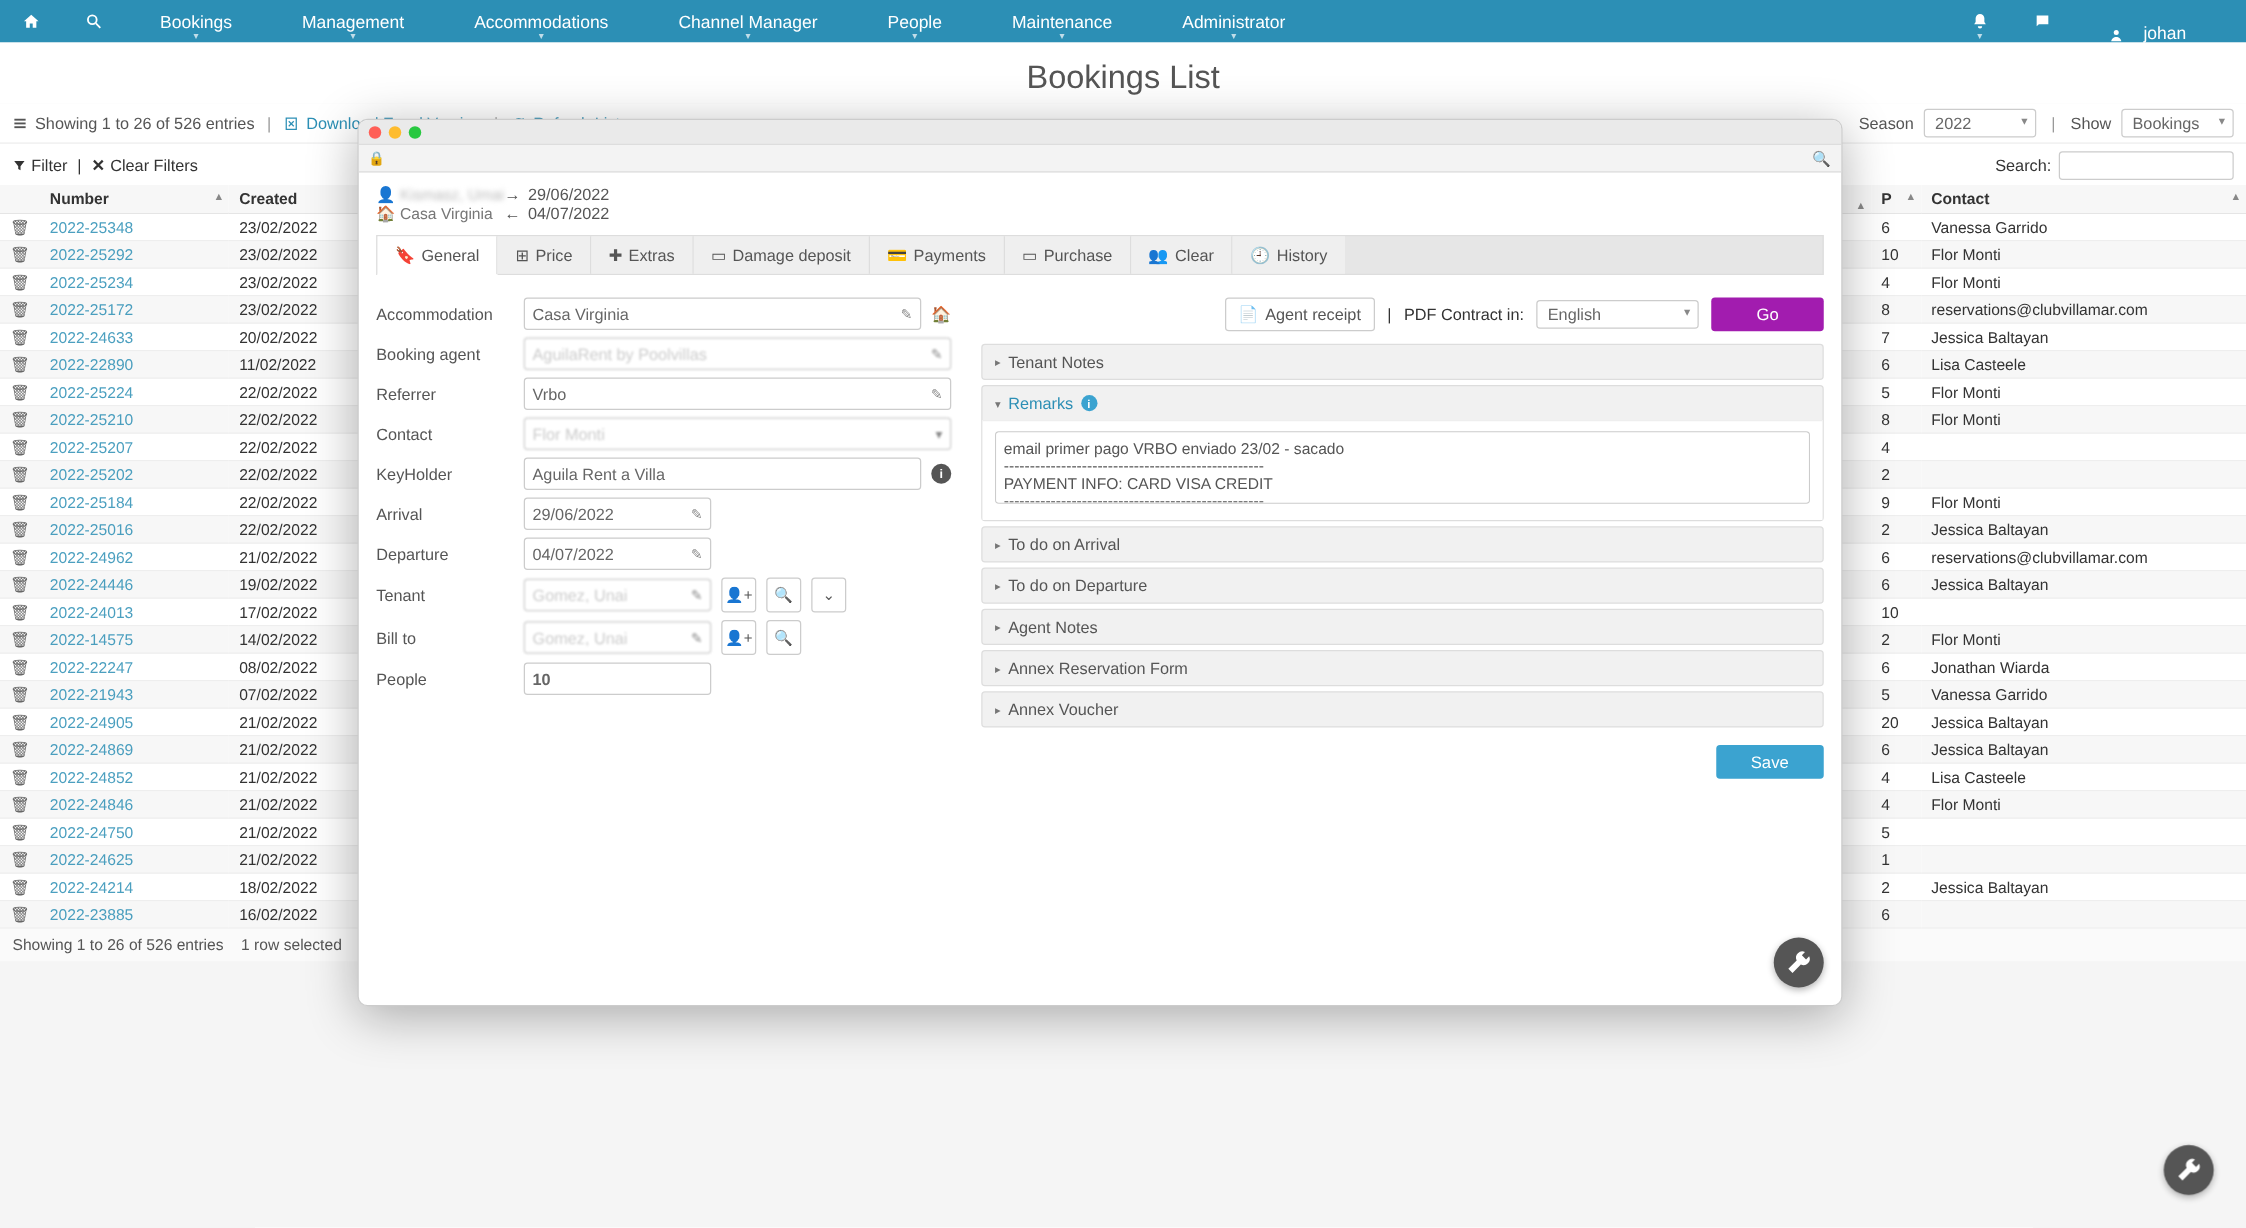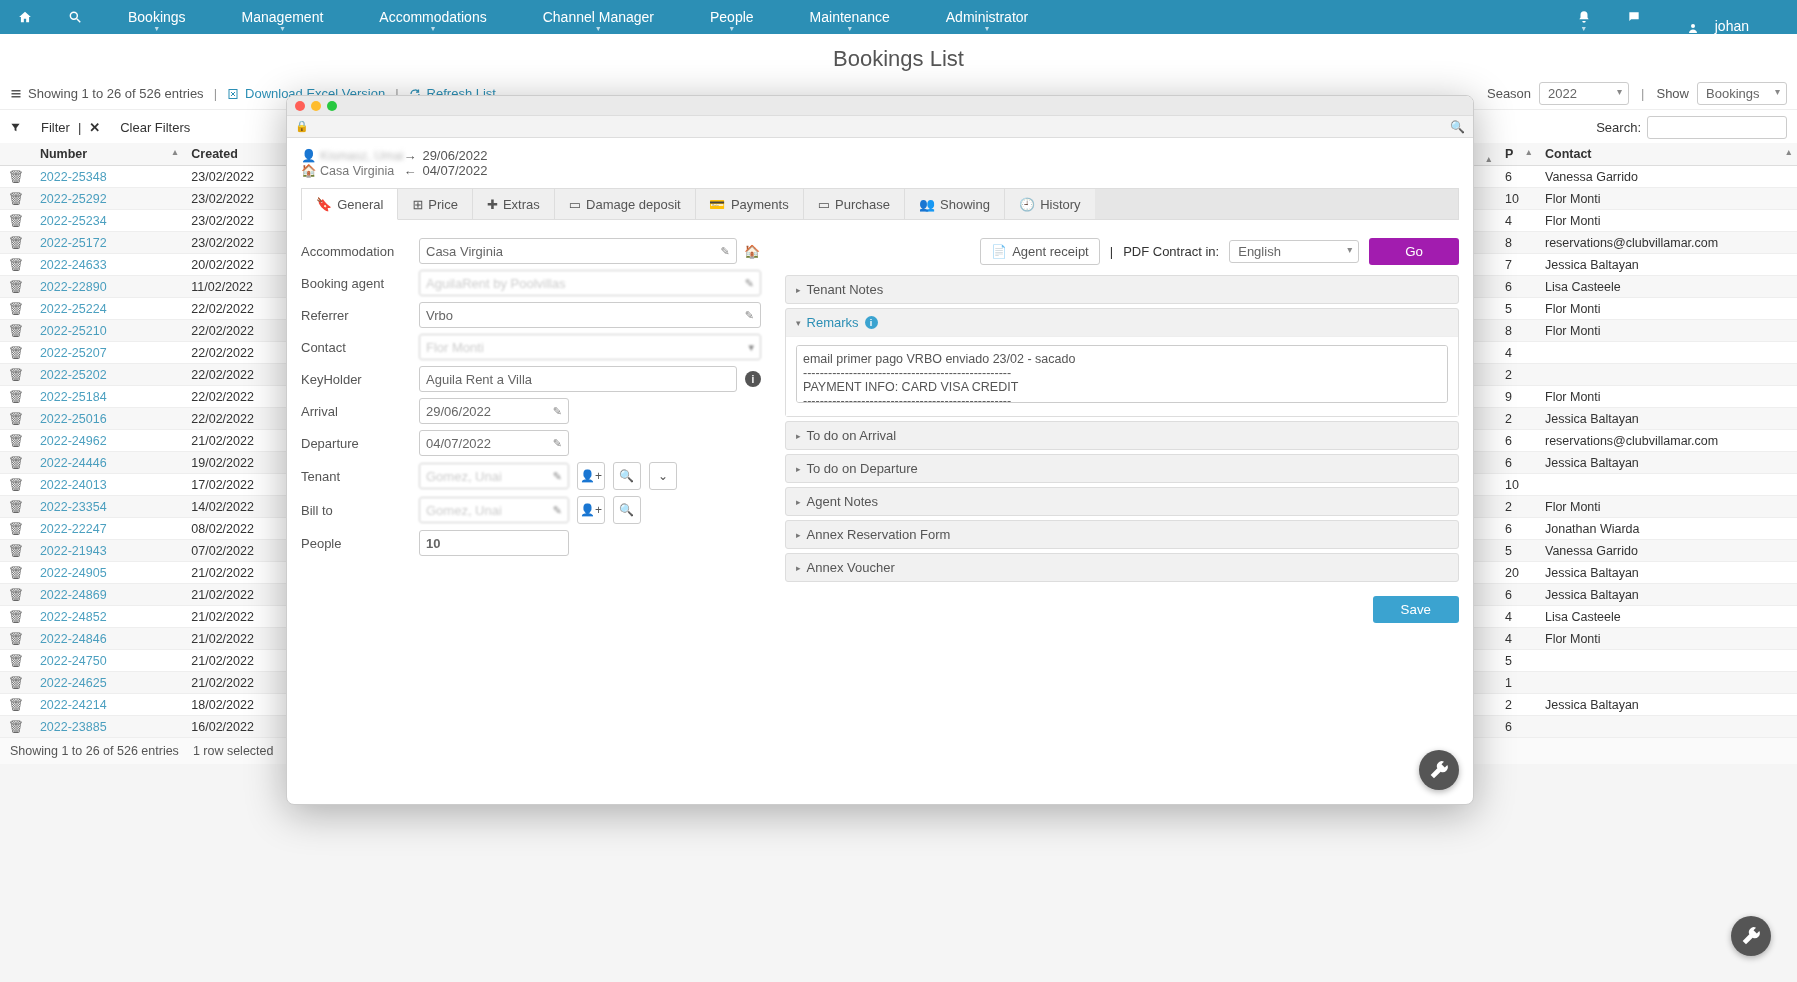--- a/index.html
+++ b/index.html
@@ -7,35 +7,35 @@
 
 
 .topnav { background: #2c8fb5; height: 34px; display: flex; align-items: center; color: #fff; }
 .topnav .item { padding: 0 28px; height: 34px; display: flex; align-items: center; cursor: pointer; font-size: 14px; position: relative; }
 .topnav .item.small { padding: 0 18px; }
 .topnav .item .dd { font-size: 8px; position: absolute; bottom: 1px; left: 50%; transform: translateX(-50%); opacity: 0.7; }
 .topnav .spacer { flex: 1; }
 .topnav .user { margin-right: 20px; display: flex; align-items: flex-end; gap: 16px; }
 
 
-.page-title { text-align: center; font-size: 22px; color: #555; padding: 12px 0 6px; background: #fff; }
+.page-title { text-align: center; font-size: 26px; color: #555; padding: 12px 0 6px; background: #fff; }
 
 
 .toolbar { display: flex; align-items: center; padding: 4px 10px; background: #fff; font-size: 13px; color: #555; }
 .toolbar .left { display: flex; align-items: center; gap: 6px; }
 .toolbar .link { color: #2c8fb5; cursor: pointer; }
 .toolbar .sep { color: #999; margin: 0 4px; }
 .toolbar .right { margin-left: auto; display: flex; align-items: center; gap: 8px; }
 .select { border: 1px solid #ccc; background: #fff; padding: 3px 24px 3px 8px; border-radius: 3px; position: relative; color: #666; min-width: 90px; }
 .select::after { content: "▾"; position: absolute; right: 6px; top: 3px; color: #888; font-size: 10px; }
 
 
 .filterbar { display: flex; align-items: center; padding: 6px 10px 4px; background: #fff; border-top: 1px solid #eee; }
 .filterbar .left { display: flex; align-items: center; gap: 8px; }
-.filterbar .filter-btn { display: flex; align-items: center; gap: 20px; color: #333; }
+.filterbar .filter-btn { display: flex; align-items: center; gap: 4px; color: #333; }
 .filterbar .right { margin-left: auto; display: flex; align-items: center; gap: 6px; }
 .search-input { border: 1px solid #ccc; padding: 3px 6px; width: 140px; border-radius: 3px; }
 
 
 .table-wrap { background: #fff; font-size: 12.5px; }
 table.bookings { width: 100%; border-collapse: collapse; }
 table.bookings th { text-align: left; font-weight: 600; padding: 4px 8px; background: #f7f7f7; border-bottom: 1px solid #ddd; font-size: 12.5px; position: relative; }
 table.bookings th .sort { position: absolute; right: 6px; font-size: 9px; color: #888; }
 table.bookings td { padding: 3px 8px; border-bottom: 1px solid #eee; white-space: nowrap; }
 table.bookings tbody tr:nth-child(even) { background: #f7f7f7; }
@@ -401,21 +401,21 @@
           <td>17/02/2022</td>
           <td class="confirmed">22/02/20</td>
           <td></td>
           <td></td>
           <td>22</td>
           <td>10</td>
           <td></td>
         </tr>
         <tr>
           <td><span class="trash">🗑</span></td>
-          <td><span class="num-link">2022-23354</span></td>
+          <td><span class="num-link">2022-14575</span></td>
           <td>14/02/2022</td>
           <td class="confirmed">22/02/20</td>
           <td></td>
           <td></td>
           <td>22</td>
           <td>2</td>
           <td>Flor Monti</td>
         </tr>
         <tr>
           <td><span class="trash">🗑</span></td>
@@ -584,21 +584,21 @@
       <div class="tab">
           <span>💳</span>
           <span>Payments</span>
         </div>
       <div class="tab">
           <span>▭</span>
           <span>Purchase</span>
         </div>
       <div class="tab">
           <span>👥</span>
-          <span>Showing</span>
+          <span>Clear</span>
         </div>
       <div class="tab">
           <span>🕘</span>
           <span>History</span>
         </div>
     </div>
 
     <div class="form-area">
 
       <div class="form-left">

